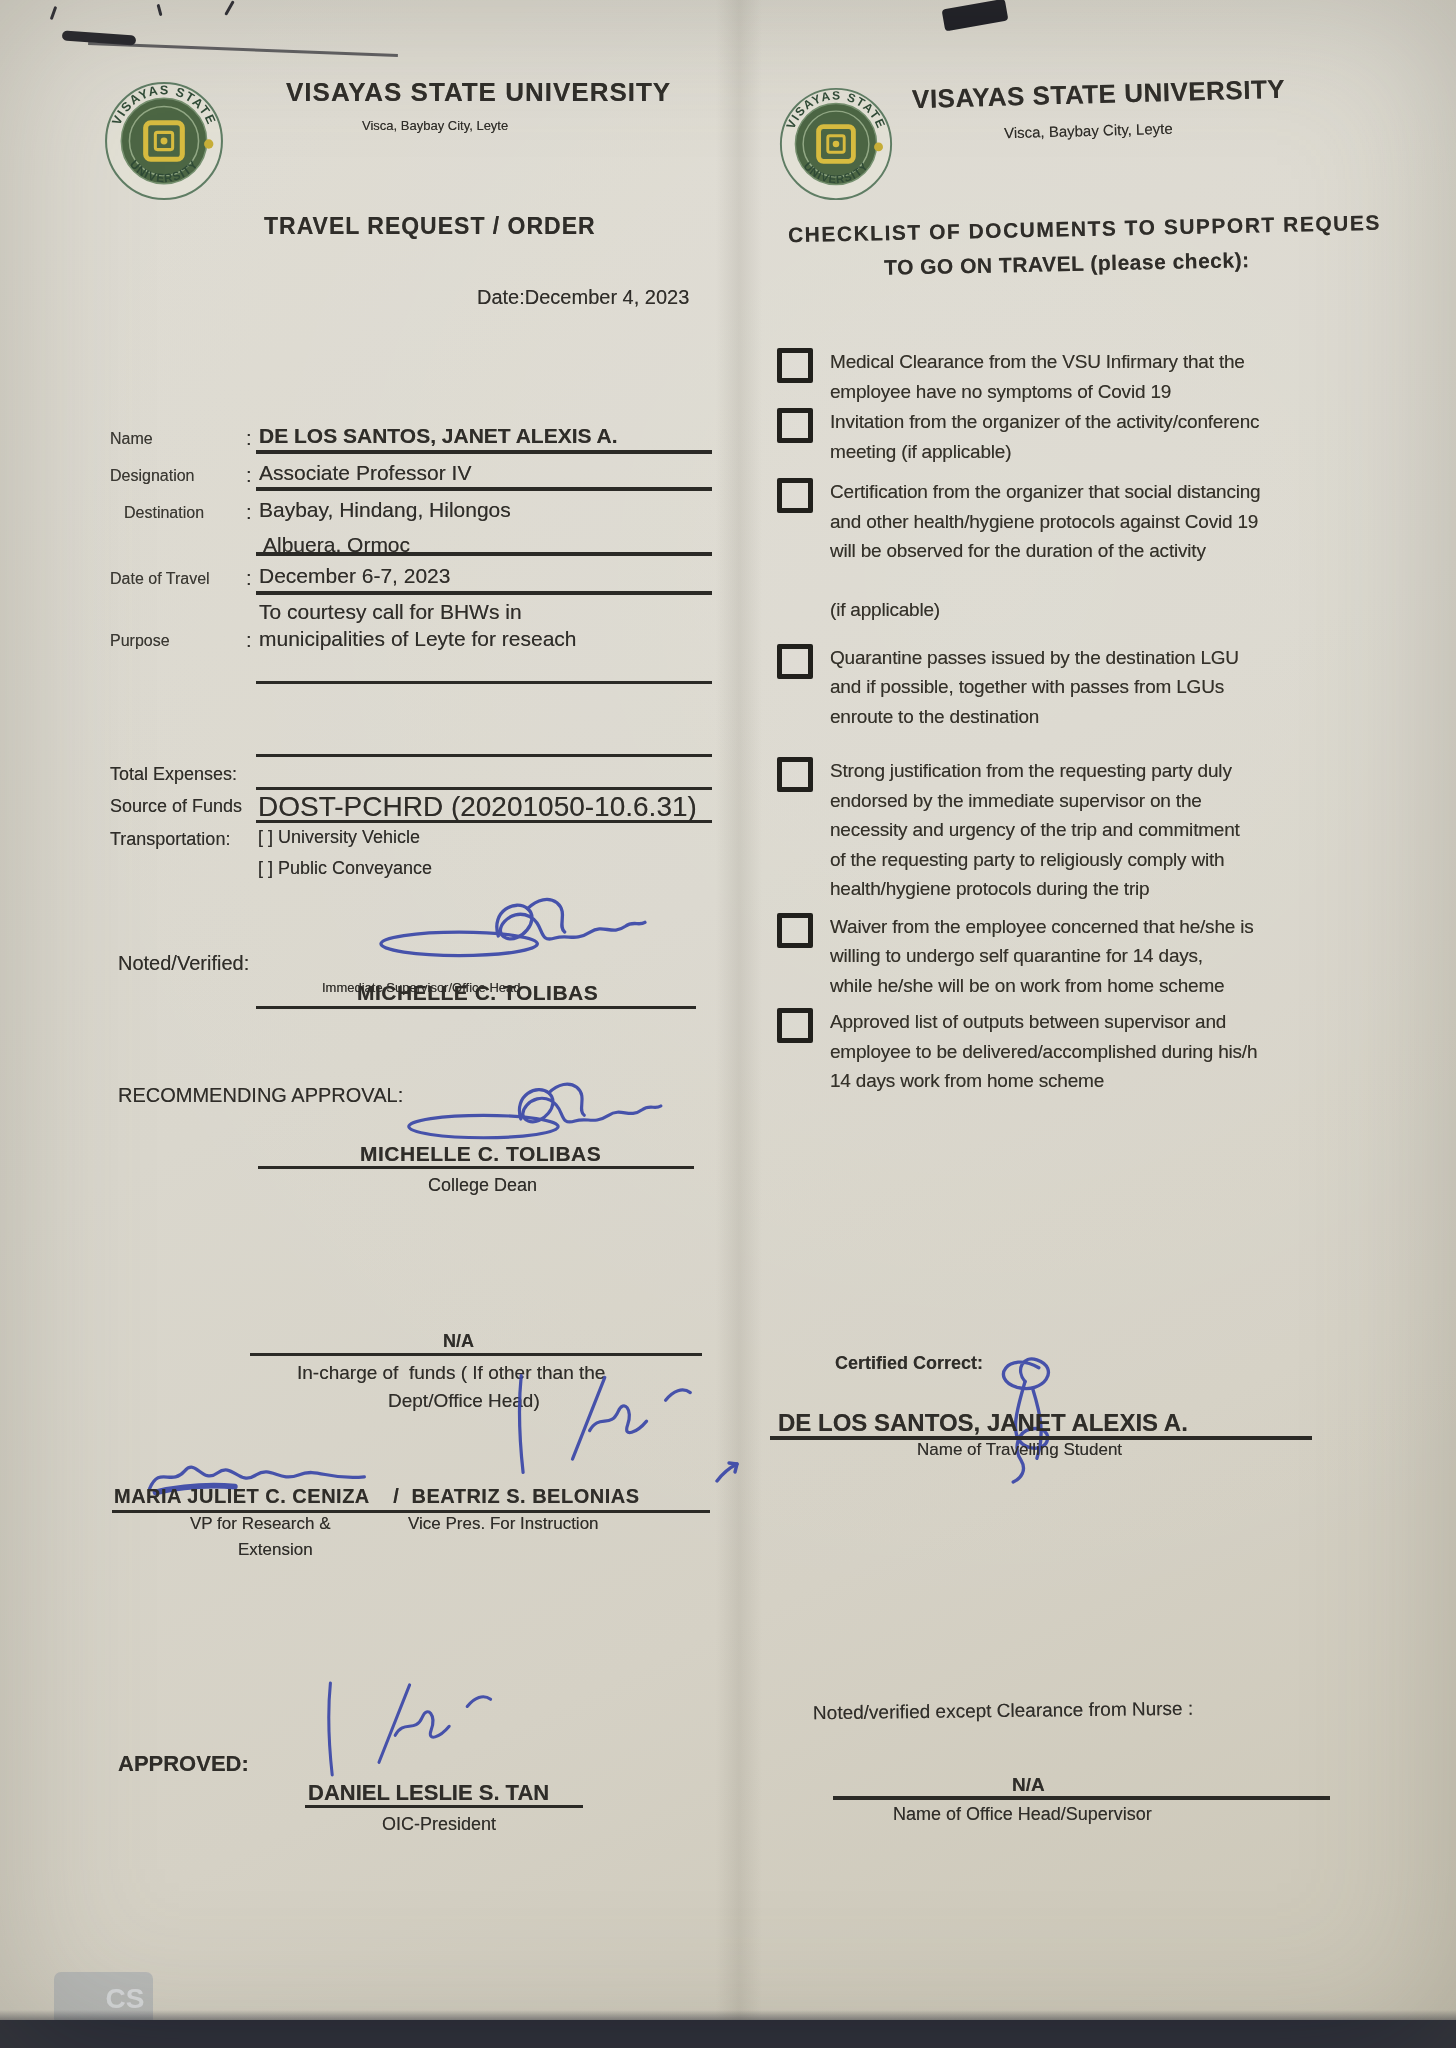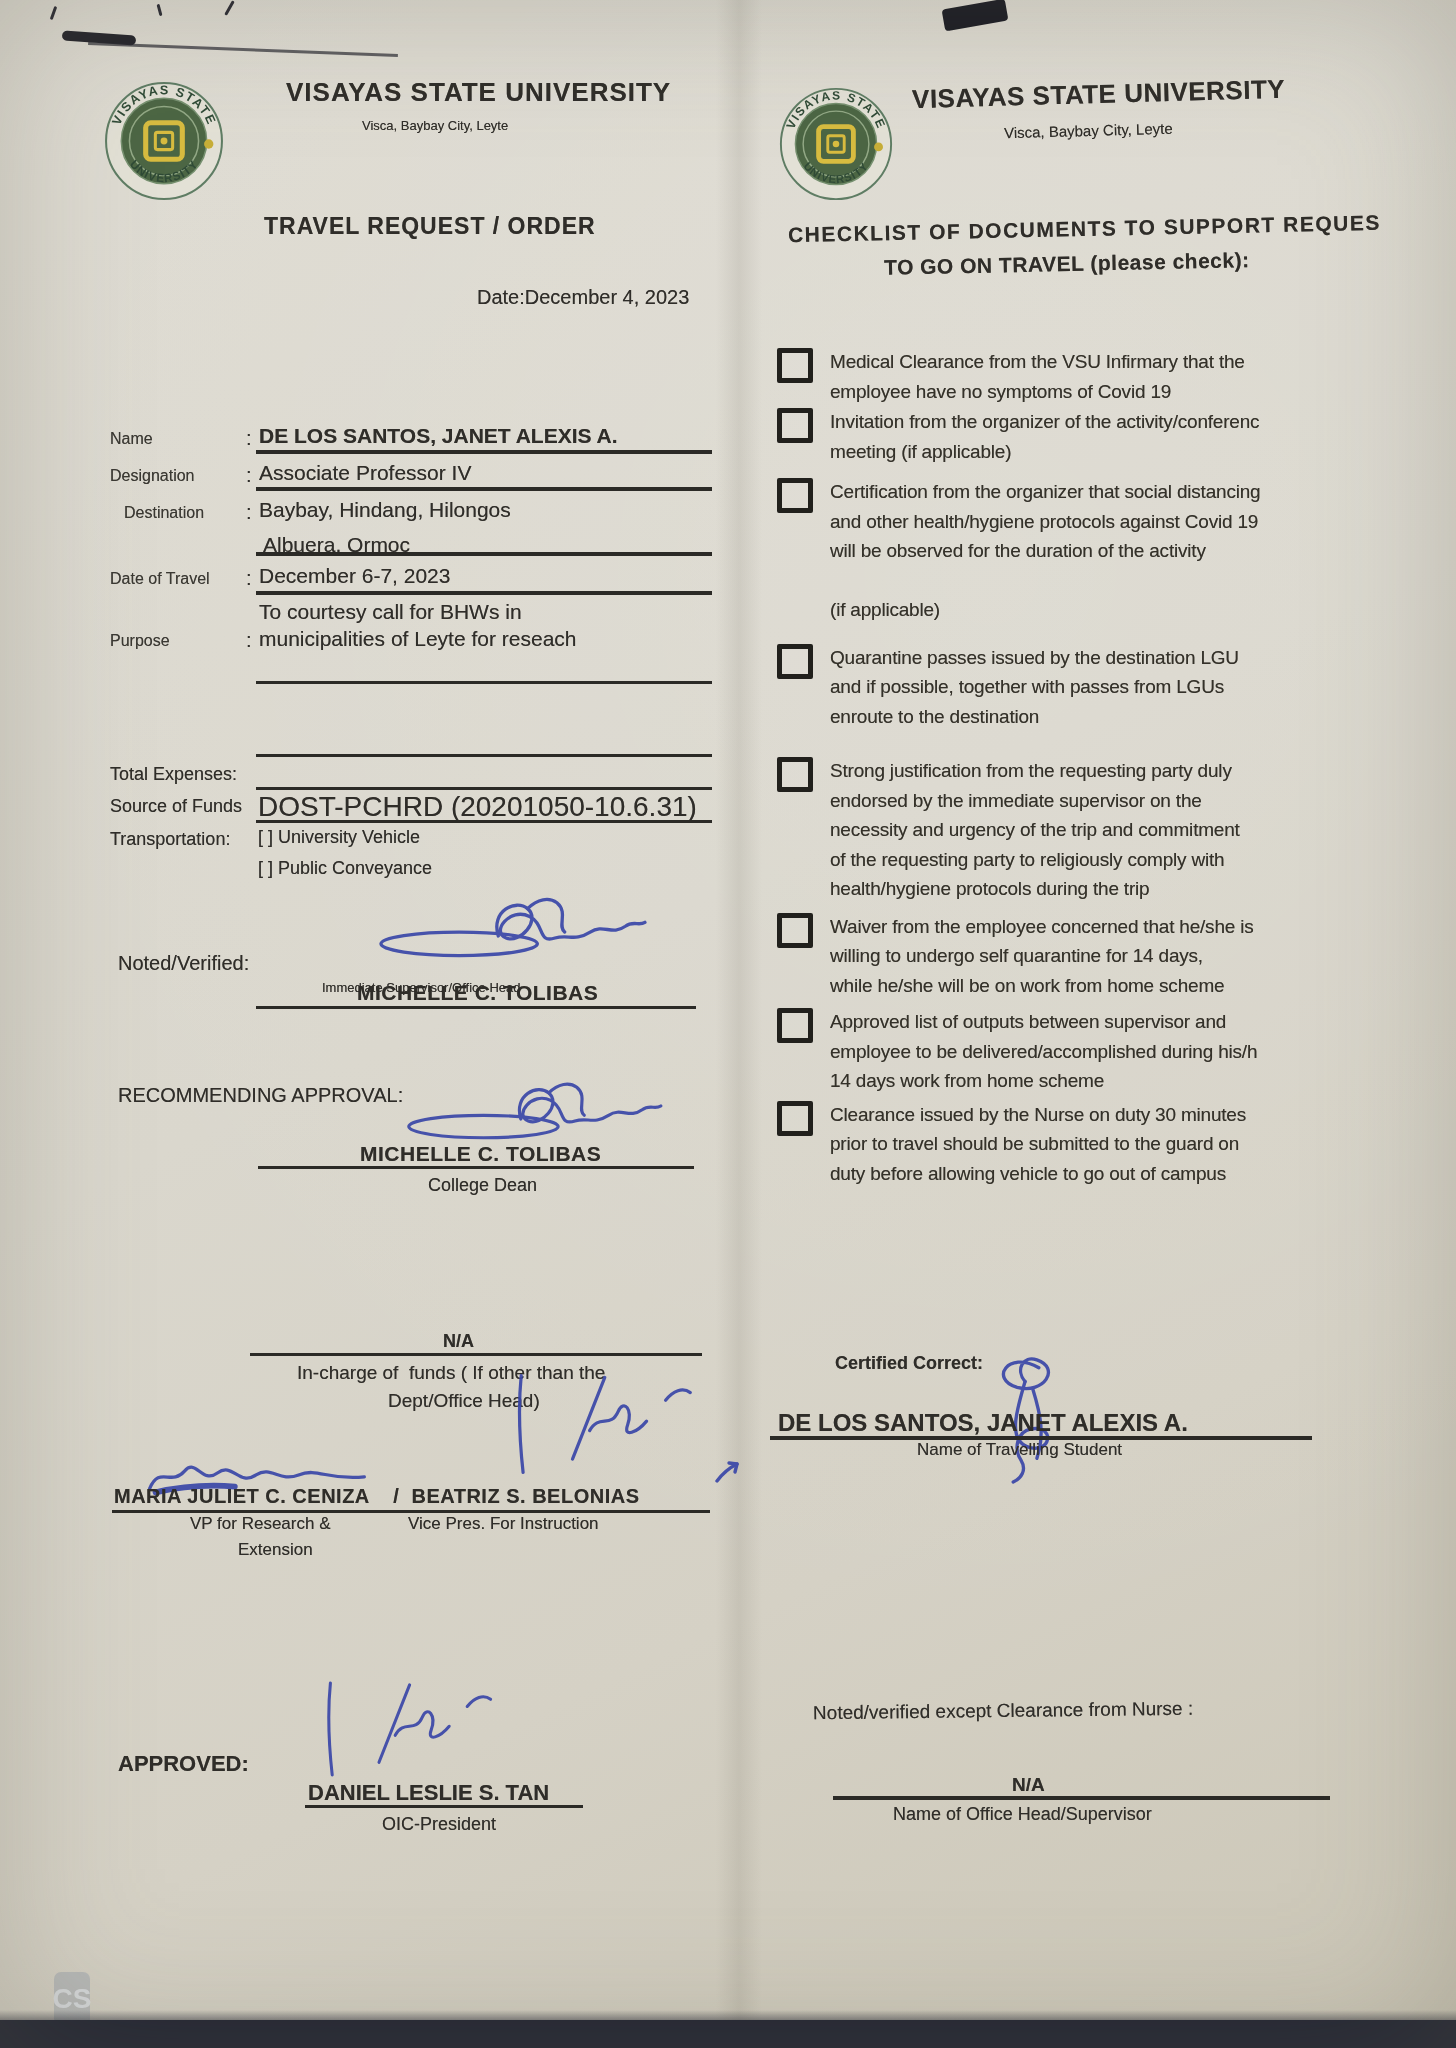--- a/index.html
+++ b/index.html
@@ -26,22 +26,22 @@
   .check-item:nth-child(1){margin-bottom:1px;}
   .check-item:nth-child(2){margin-bottom:11px;}
   .check-item:nth-child(3){margin-bottom:18px;}
   .check-item:nth-child(4){margin-bottom:25px;}
   .check-item:nth-child(5){margin-bottom:8px;}
   .check-item:nth-child(6){margin-bottom:7px;}
   .check-item:nth-child(7){margin-bottom:4px;}
   .checkbox{position:absolute;left:0;top:1px;width:26px;height:25px;border:5px solid #21201c;border-radius:2px;background:rgba(255,255,255,.05);}
   .check-text{white-space:pre-line;font-size:19px;line-height:29.5px;letter-spacing:-0.2px;color:#343129;text-shadow:0 0 .6px rgba(47,45,41,.5);}
   .camtext{position:absolute;color:rgba(146,156,170,.55);font-size:38px;letter-spacing:2px;white-space:pre;}
-  .cslogo{position:absolute;width:36px;height:54px;border-radius:7px;background:rgba(146,156,170,.42);
-    display:flex;align-items:center;justify-content:center;font-weight:bold;font-size:28px;color:rgba(225,228,232,.75);}
+  .cslogo{position:absolute;width:56px;height:54px;border-radius:7px;background:rgba(146,156,170,.42);
+    display:flex;align-items:center;justify-content:center;font-weight:bold;font-size:28px;color:rgba(225,228,232,.75);padding-left:43px;}
   .darkstrip{position:absolute;left:0;bottom:0;width:1456px;height:28px;background:#232633;}
   .darkstrip::before{content:"";position:absolute;left:0;top:-10px;width:100%;height:10px;
     background:linear-gradient(rgba(35,38,51,0),rgba(35,38,51,.45));}
 </style>
 </head>
 <body>
 
 <svg width="0" height="0" style="position:absolute">
   <defs>
     <symbol id="seal" viewBox="0 0 120 120">
@@ -231,26 +231,20 @@
         <div class="check-text">Waiver from the employee concerned that he/she is
 willing to undergo self quarantine for 14 days,
 while he/she will be on work from home scheme</div>
       </div>
       <div class="check-item">
         <span class="checkbox"></span>
         <div class="check-text">Approved list of outputs between supervisor and
 employee to be delivered/accomplished during his/h
 14 days work from home scheme</div>
       </div>
-      <div class="check-item">
-        <span class="checkbox"></span>
-        <div class="check-text">Clearance issued by the Nurse on duty 30 minutes
-prior to travel should be submitted to the guard on
-duty before allowing vehicle to go out of campus</div>
-      </div>
     </div>
 
   <div class="t b" style="left:835px;top:1352px;font-size:18px;">Certified Correct:</div>
   <svg class="sig" style="left:972px;top:1348px" width="112" height="138">
       <use href="#sigStudent"></use>
     </svg>
   <div class="t b" style="left:778px;top:1408px;font-size:24px;">DE LOS SANTOS, JANET ALEXIS A.</div>
   <div class="ul thick" style="left:770px;top:1436px;width:542px;"></div>
   <div class="t" style="left:917px;top:1439px;font-size:17px;">Name of Travelling Student</div>
 

